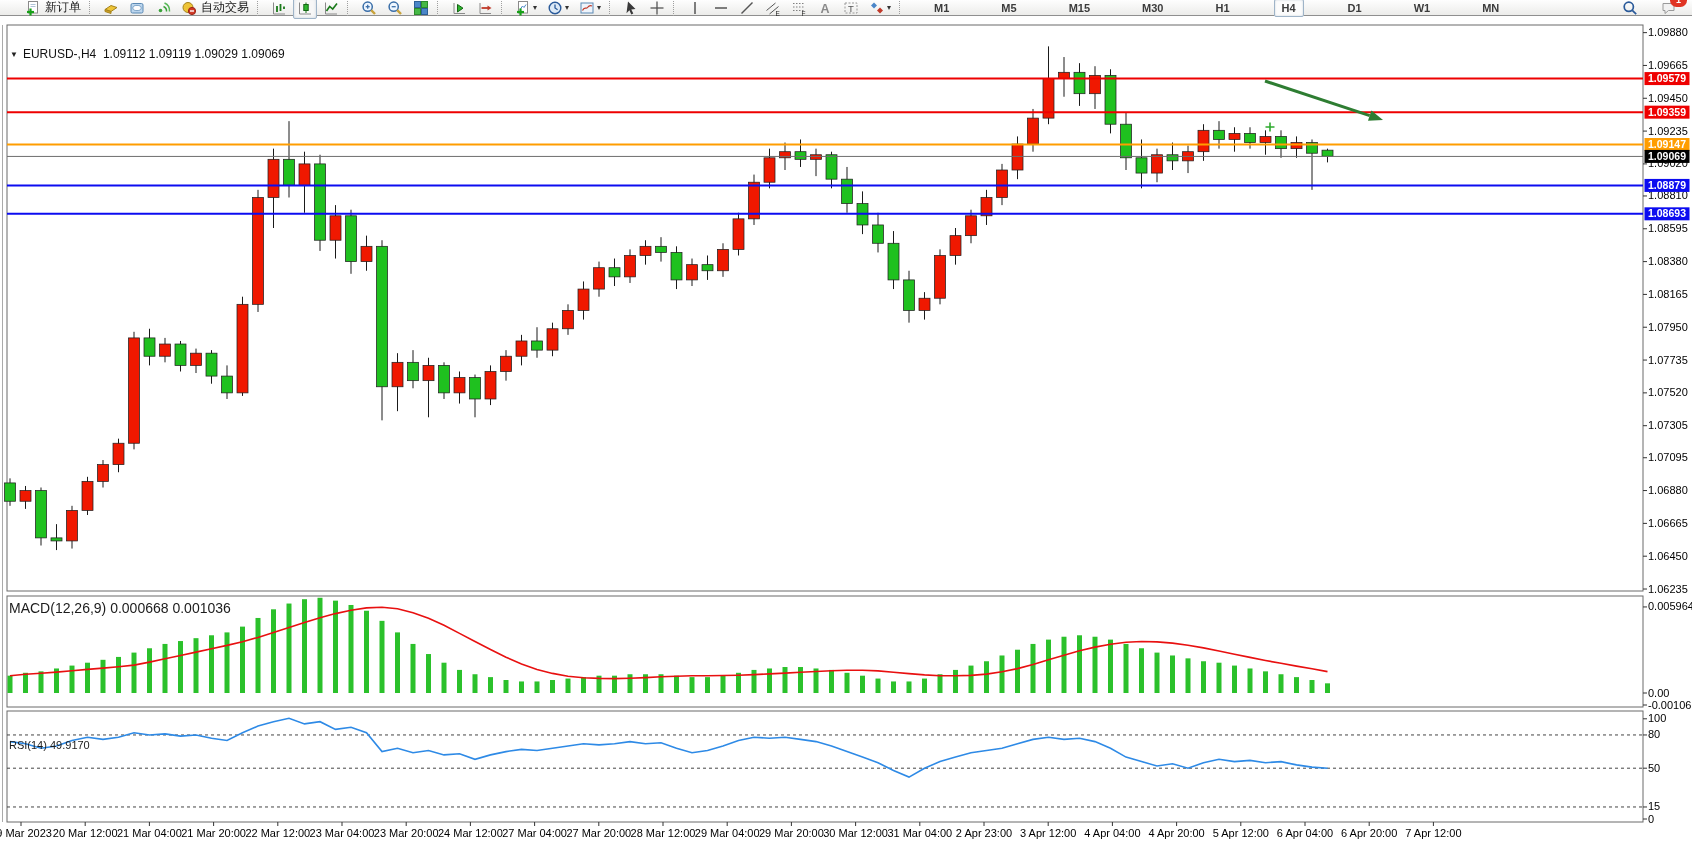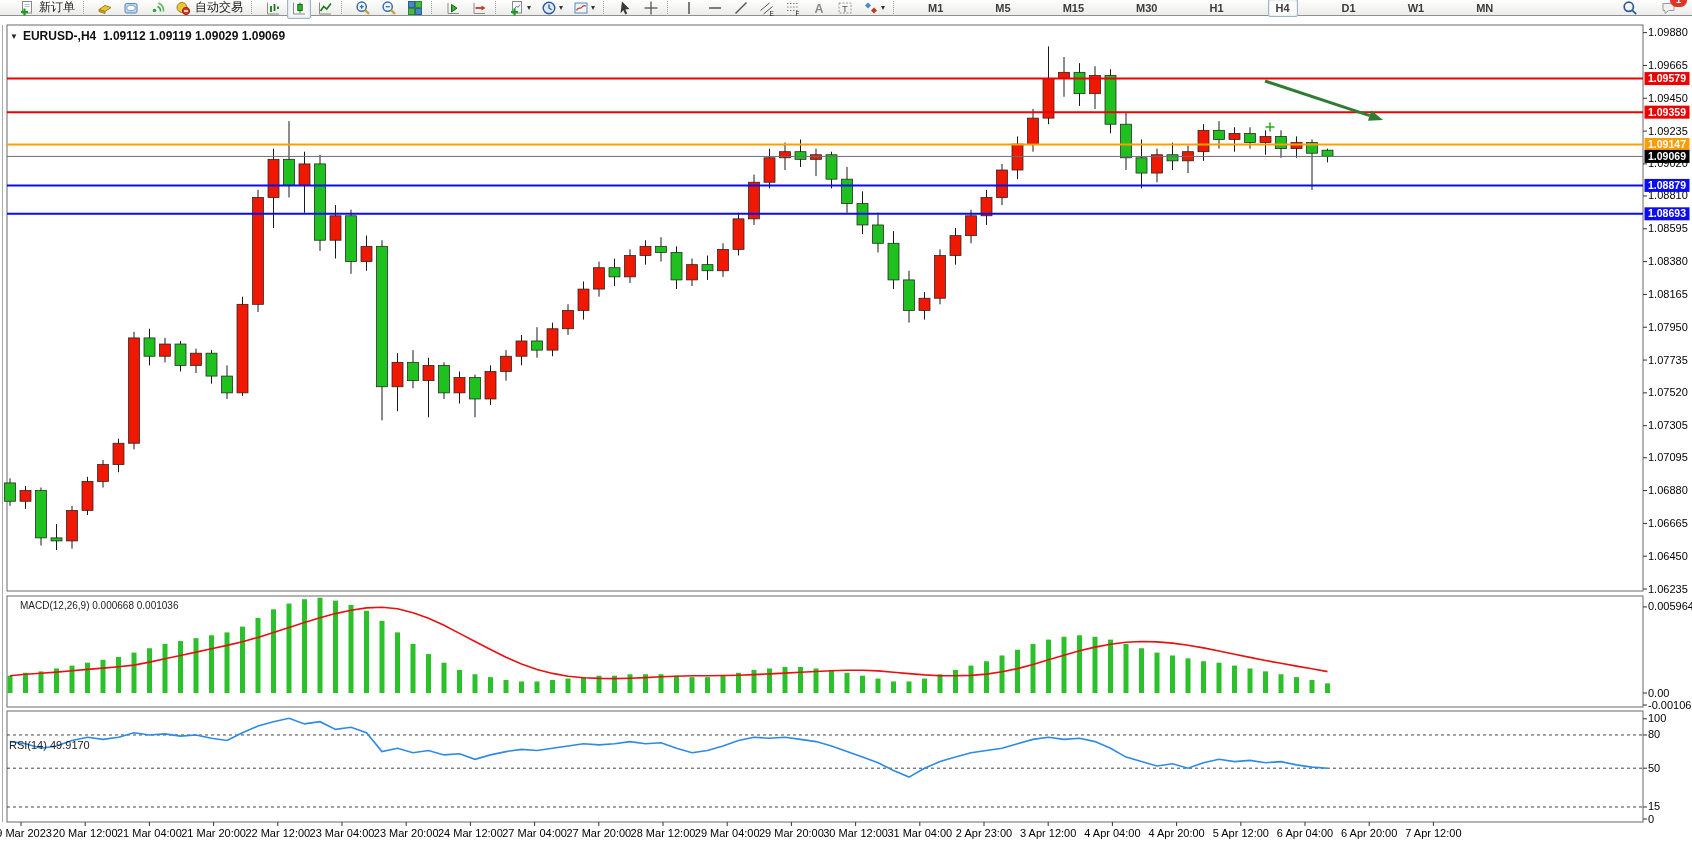--- a/index.html
+++ b/index.html
@@ -1,39 +1,39 @@
 <!DOCTYPE html>
 <html><head>
 <meta charset="utf-8">
 <style>
   html,body{margin:0;padding:0;background:#fff;}
   #window{position:relative;width:1692px;height:847px;overflow:hidden;background:#fff;
           font-family:"Liberation Sans",sans-serif;}
   
   #toolbar{position:absolute;top:0;left:0;width:1692px;height:16px;display:flex;align-items:center;
-           background:linear-gradient(#fefefe,#ececea);border-bottom:1px solid #8f8f8f;padding-left:14px;box-sizing:border-box;}
+           background:linear-gradient(#fefefe,#ececea);border-bottom:1px solid #8f8f8f;padding-left:20px;box-sizing:border-box;}
   .tb-btn{display:flex;align-items:center;height:20px;padding:0 3px;margin:0 1px;border:1px solid transparent;border-radius:2px;cursor:default;}
   .tb-btn.pressed{background:#f7f7f7;border:1px solid #9fb4c8;box-shadow:inset 0 0 3px #c8d4de;}
   .tb-label{font-size:12px;color:#1a1a1a;margin-left:4px;white-space:nowrap;}
   .ic{width:16px;height:16px;display:inline-block;line-height:0;}
   .dd{font-size:8px;color:#333;margin-left:2px;}
   .sep{width:4px;height:17px;border-left:1px dotted #9f9f9f;margin:0 4px 0 3px;}
   .tf-btn{font-size:11px;font-weight:bold;color:#3c3c3c;padding:2px 7px;margin:0 18px;border:1px solid transparent;border-radius:2px;}
   .tf-btn.active{background:#fcfcfc;border:1px solid #9fb4c8;box-shadow:inset 0 0 2px #c0ccd6;}
   #tb-right{margin-left:auto;display:flex;align-items:center;padding-right:10px;}
   #chat-btn{position:relative;margin-left:14px;}
   #badge{position:absolute;top:-4px;right:-7px;min-width:13px;height:13px;border-radius:8px;background:#e03424;
          color:#fff;font-size:9px;font-weight:bold;text-align:center;line-height:13px;padding:0 2px;}
   
   #chart-area{position:absolute;top:23px;left:0;width:1692px;height:824px;background:#fff;}
   #chart-svg{position:absolute;top:0;left:0;}
   .ovl{position:absolute;color:#111;white-space:nowrap;z-index:3;}
-  #chart-title{top:6px;left:10px;font-size:12px;font-weight:700;}
+  #chart-title{top:24px;left:10px;font-size:12px;font-weight:400;}
   #chart-title .caret{font-size:8px;margin-right:5px;color:#222;vertical-align:1px;}
-  #macd-label{top:577px;left:9px;font-size:10px;color:#1c1c1c;padding-left:11px;}
+  #macd-label{top:577px;left:9px;font-size:14px;color:#1c1c1c;}
   #rsi-label{top:716px;left:9px;font-size:11px;color:#1c1c1c;}
 </style>
 </head>
 <body>
 
 <div id="window">
   <div id="toolbar">
       <div class="tb-btn">
         <span class="ic"><svg width="16" height="16" viewBox="0 0 16 16">
             <rect x="3.5" y="1.5" width="9" height="11.5" fill="#fff" stroke="#8a8a8a"></rect>

